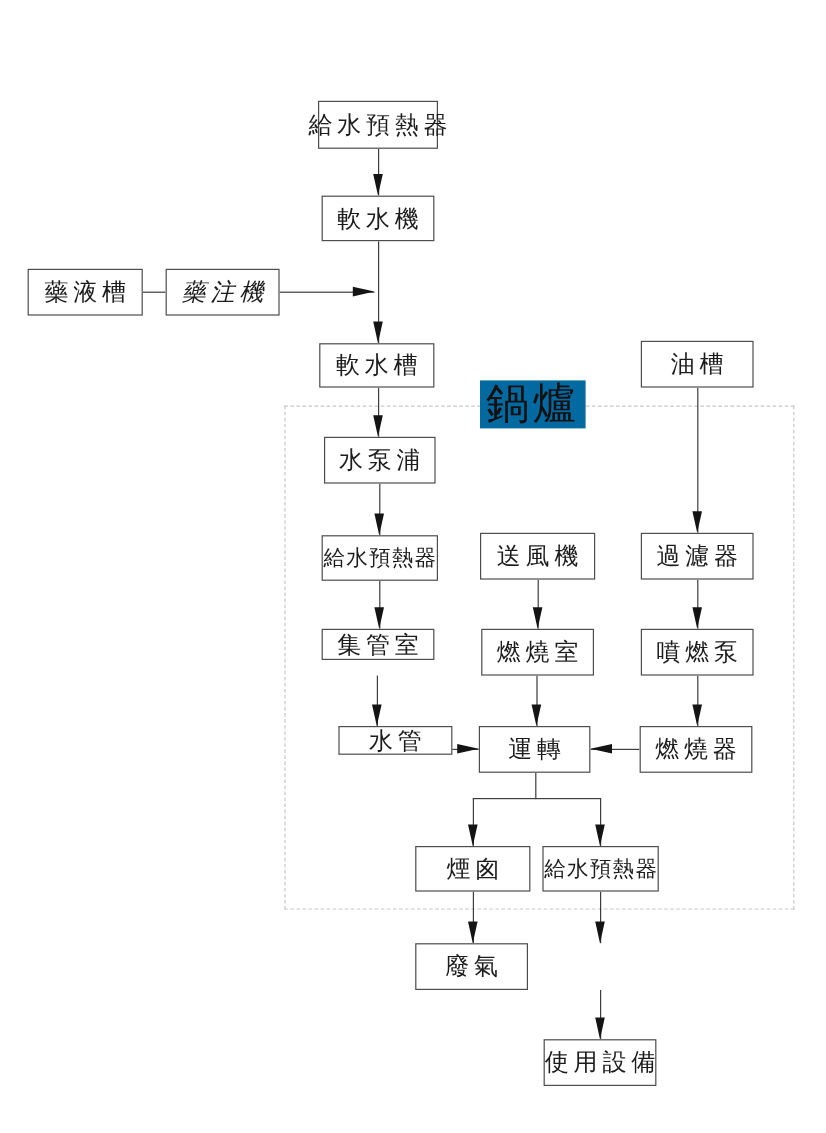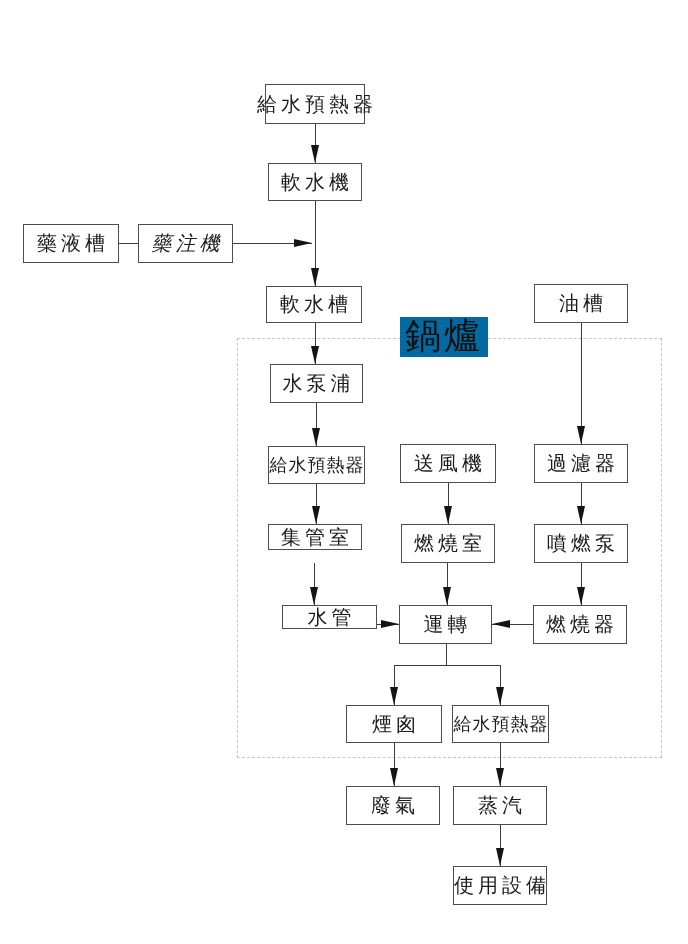--- a/index.html
+++ b/index.html
@@ -169,19 +169,16 @@
     </div>
     <div class="node" style="left: 346px; top: 705px; width: 96px; height: 38px;">
       <span class="lbl">煙囪</span>
     </div>
     <div class="node tight" style="left: 452px; top: 705px; width: 97px; height: 38px;">
       <span class="lbl">給水預熱器</span>
     </div>
     <div class="node" style="left: 346px; top: 786px; width: 94px; height: 39px;">
       <span class="lbl">廢氣</span>
     </div>
-    <div class="node" style="left: 453px; top: 786px; width: 94px; height: 39px;">
-      <span class="lbl">蒸汽</span>
-    </div>
     <div class="node" style="left: 453px; top: 866px; width: 94px; height: 39px;">
       <span class="lbl">使用設備</span>
     </div>
   </div>
 
 </body></html>

